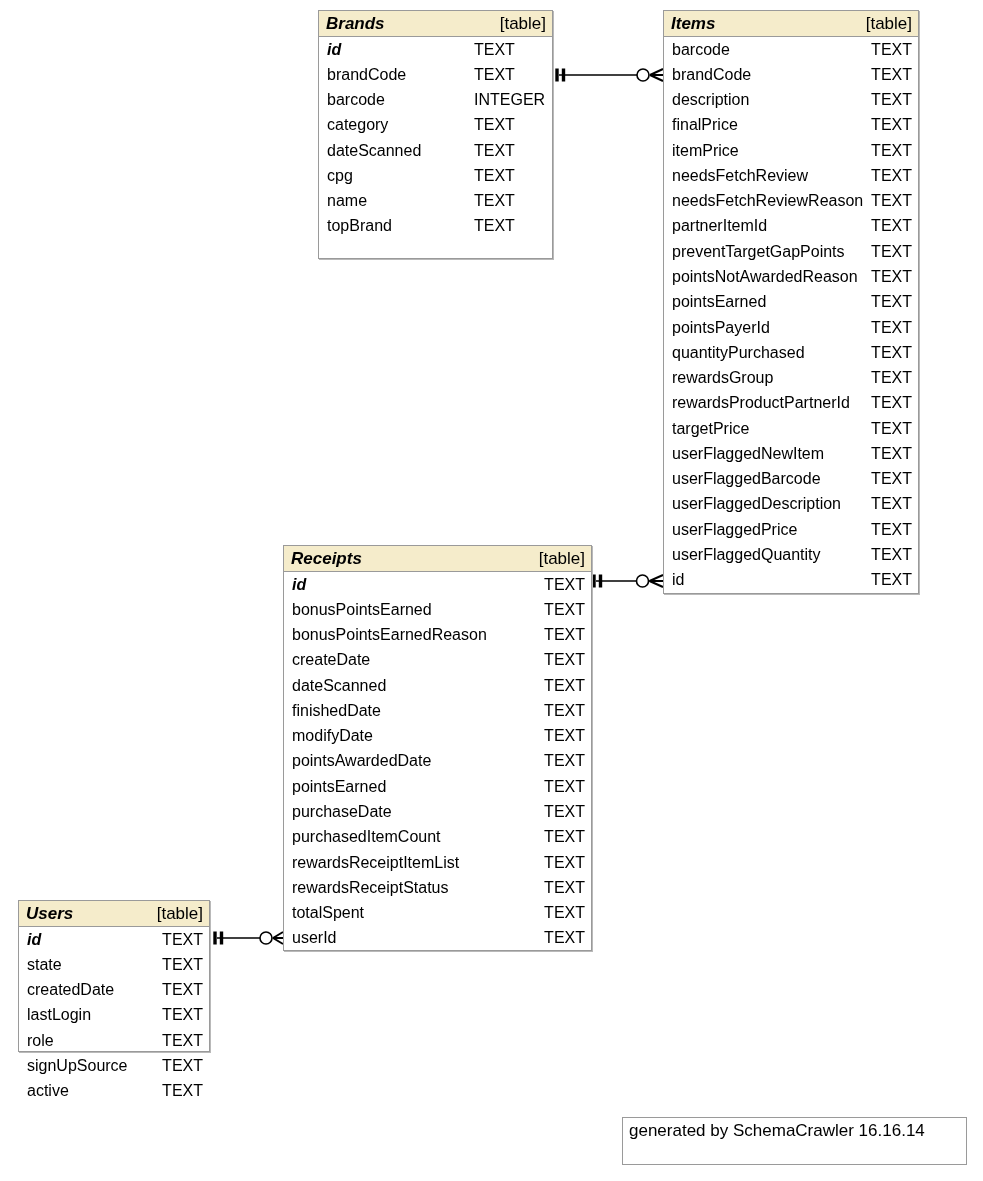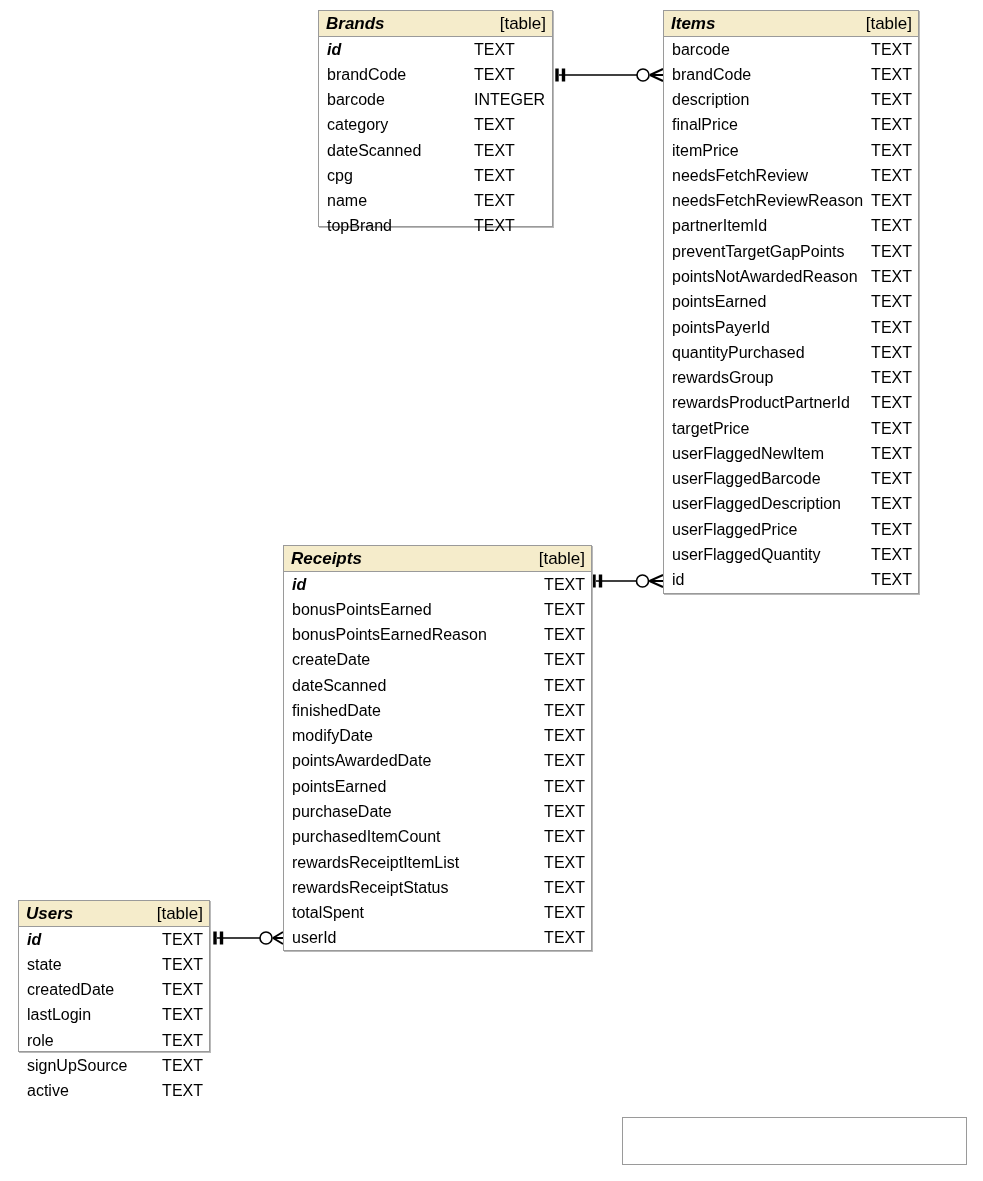--- a/index.html
+++ b/index.html
@@ -91,21 +91,21 @@
       <line x1="221.5" y1="931.5" x2="221.5" y2="944.5" stroke-width="3.4"></line>
       <circle cx="266" cy="938" r="6" fill="#fff" stroke-width="1.6"></circle>
       <g stroke-width="2">
         <line x1="273" y1="938" x2="283" y2="932"></line>
         <line x1="273" y1="938" x2="283" y2="938"></line>
         <line x1="273" y1="938" x2="283" y2="944"></line>
       </g>
     </g>
   </svg>
 
-  <div class="tbl t-brands" style="left:318px;top:10px;width:235px;height:217px;">
+  <div class="tbl t-brands" style="left:318px;top:10px;width:235px;height:249px;">
     <div class="thead">
       <span class="ttitle">Brands</span>
       <span class="ttag">[table]</span>
     </div>
     <div class="row pk">
         <span class="col-name">id</span>
         <span class="col-type">TEXT</span>
       </div>
     <div class="row">
         <span class="col-name">brandCode</span>
@@ -328,15 +328,16 @@
         <span class="col-name">signUpSource</span>
         <span class="col-type">TEXT</span>
       </div>
     <div class="row">
         <span class="col-name">active</span>
         <span class="col-type">TEXT</span>
       </div>
   </div>
 
   <div class="footerbox">
+    <div>generated by SchemaCrawler 16.16.14</div>
   </div>
 
 </div>
 
 </body></html>

